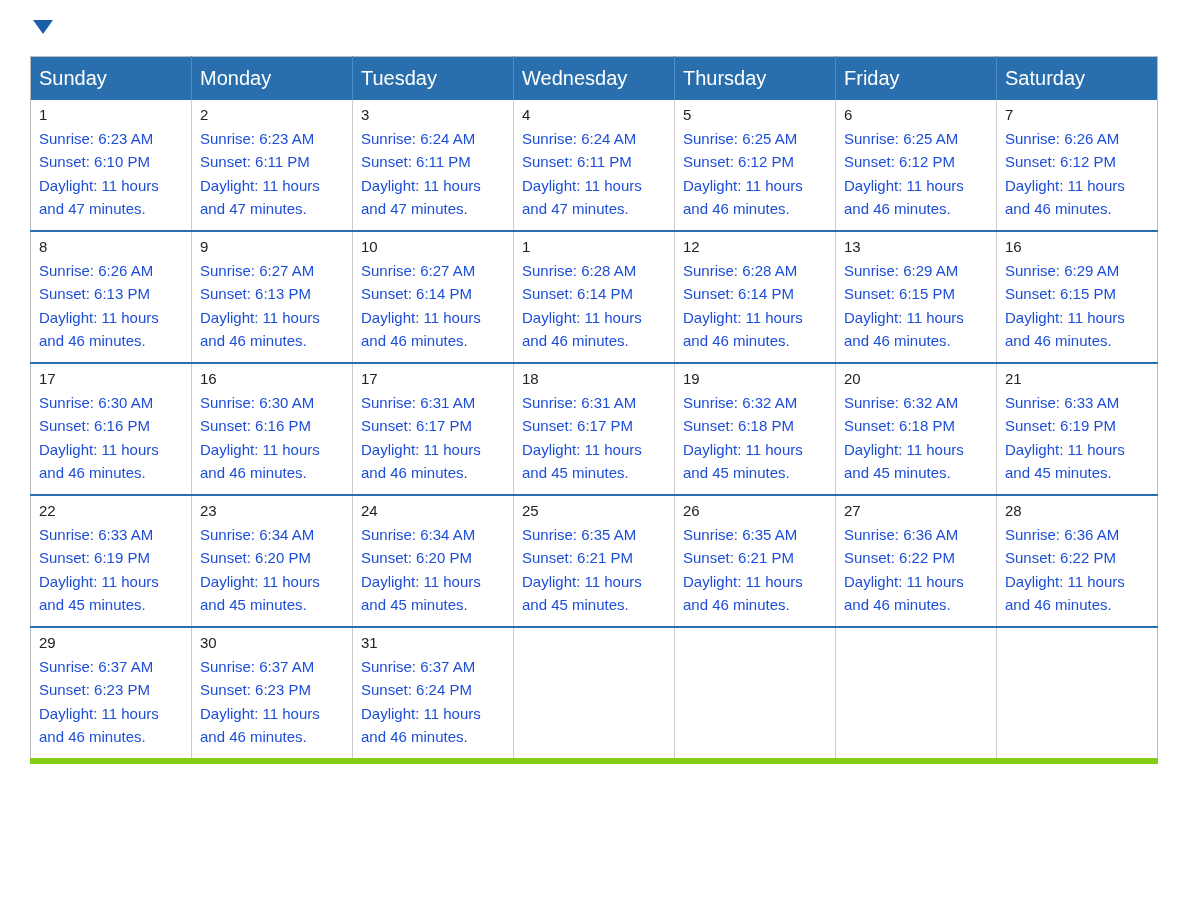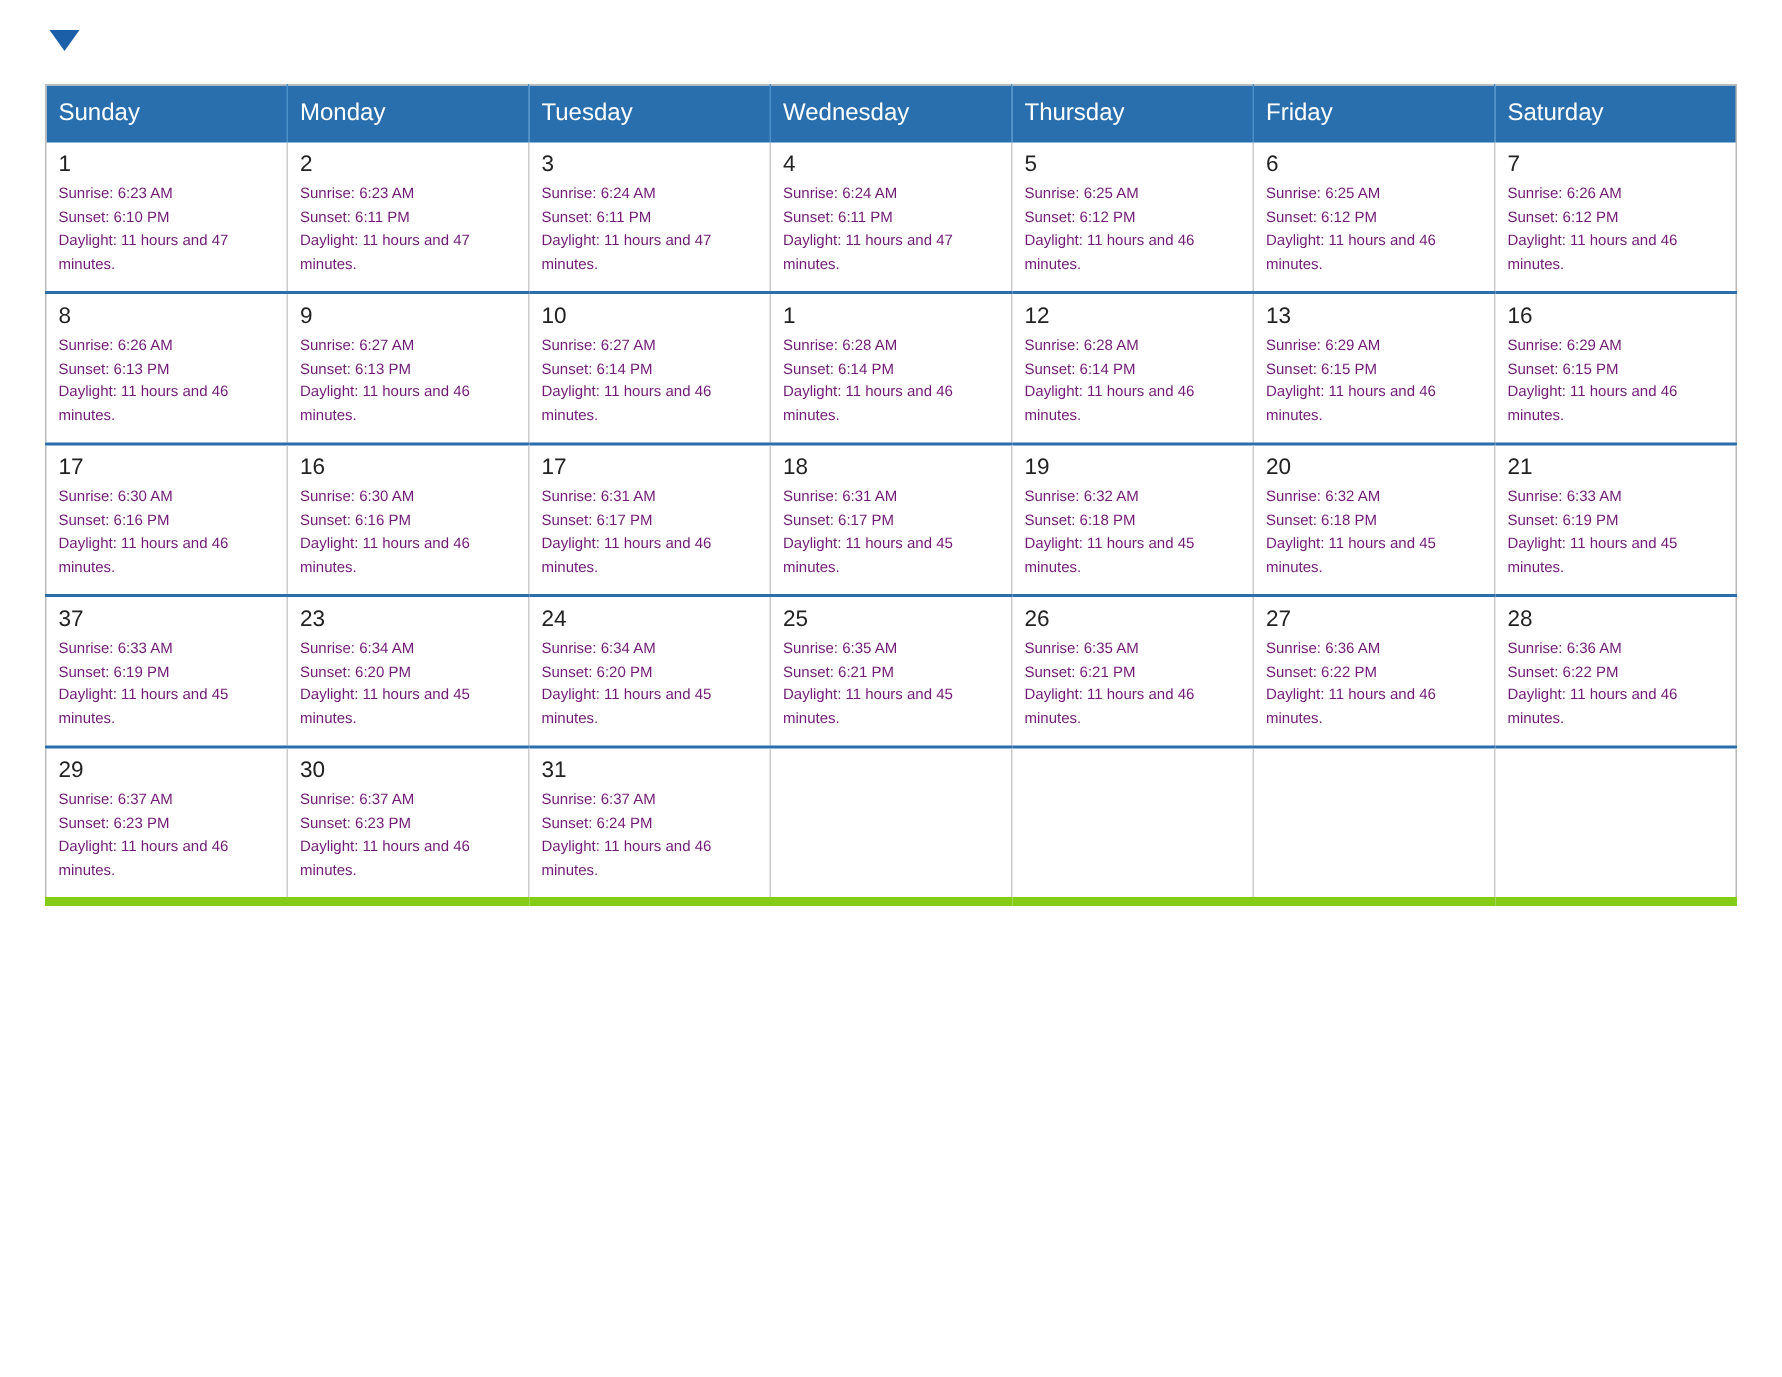--- a/index.html
+++ b/index.html
@@ -63,21 +63,21 @@
     .calendar {
       width: 100%;
       border-collapse: collapse;
       border: 1px solid #bbb;
     }
     .calendar th {
       background-color: #2a6fad;
       color: white;
       padding: 10px 8px;
       text-align: left;
-      font-size: 16px;
+      font-size: 20px;
       font-weight: normal;
       border-right: 1px solid #4a8fc8;
     }
     .calendar th:last-child {
       border-right: none;
     }
     .calendar td {
       vertical-align: top;
       padding: 6px 8px 10px 8px;
       border-right: 1px solid #ccc;
@@ -94,22 +94,22 @@
       border-bottom: 6px solid #84cc16;
     }
     .day-number {
       font-size: 15px;
       font-weight: normal;
       color: #222;
       margin-bottom: 4px;
     }
     .day-info {
       line-height: 1.55;
-      color: #701a75;
-      font-size: 10px;
+      color: #1d4ed8;
+      font-size: 15px;
     }
     .empty-cell {
       background: #fff;
     }
   </style>
 </head>
 <body>
 
 <div class="header">
   <div class="logo">
@@ -223,21 +223,21 @@
           <div class="day-number">20</div>
           <div class="day-info">Sunrise: 6:32 AM<br>Sunset: 6:18 PM<br>Daylight: 11 hours and 45 minutes.</div>
         </td>
         <td>
           <div class="day-number">21</div>
           <div class="day-info">Sunrise: 6:33 AM<br>Sunset: 6:19 PM<br>Daylight: 11 hours and 45 minutes.</div>
         </td>
       </tr>
       <tr>
         <td>
-          <div class="day-number">37</div>
+          <div class="day-number">22</div>
           <div class="day-info">Sunrise: 6:33 AM<br>Sunset: 6:19 PM<br>Daylight: 11 hours and 45 minutes.</div>
         </td>
         <td>
           <div class="day-number">23</div>
           <div class="day-info">Sunrise: 6:34 AM<br>Sunset: 6:20 PM<br>Daylight: 11 hours and 45 minutes.</div>
         </td>
         <td>
           <div class="day-number">24</div>
           <div class="day-info">Sunrise: 6:34 AM<br>Sunset: 6:20 PM<br>Daylight: 11 hours and 45 minutes.</div>
         </td>

